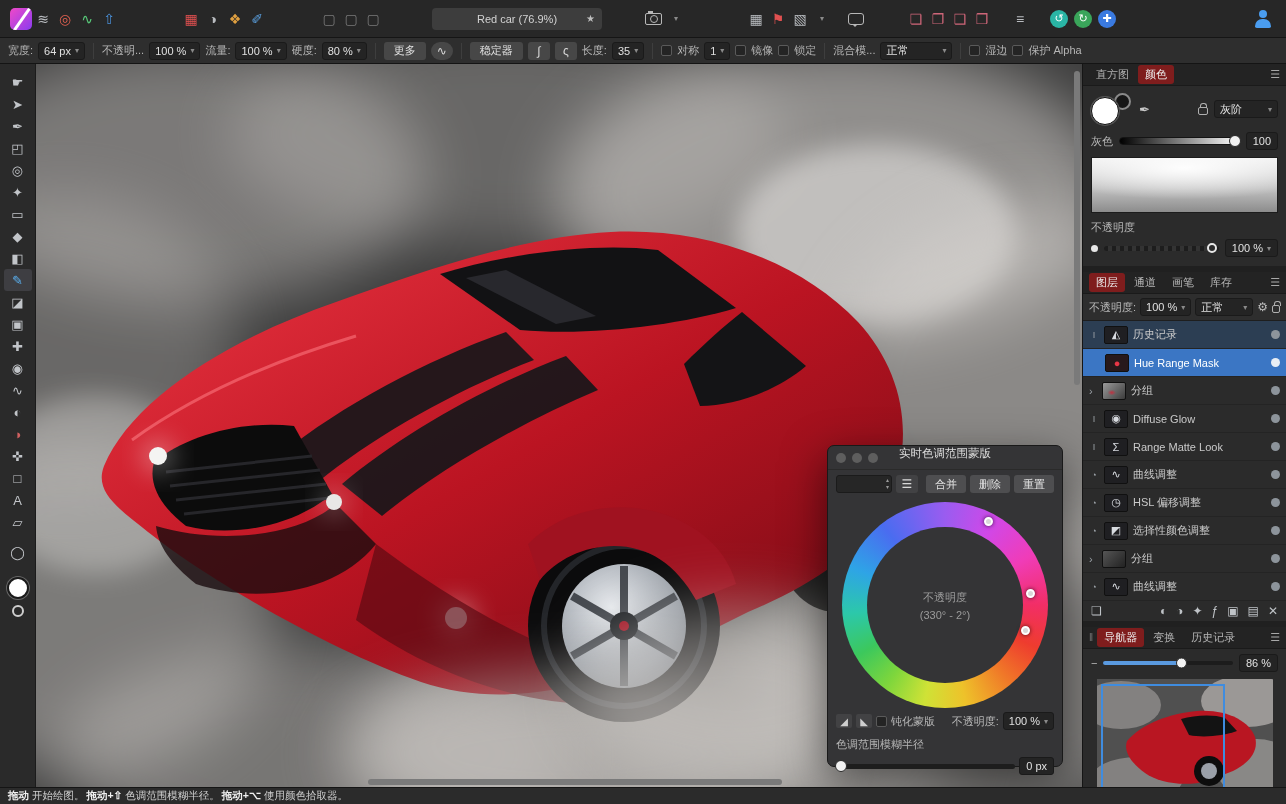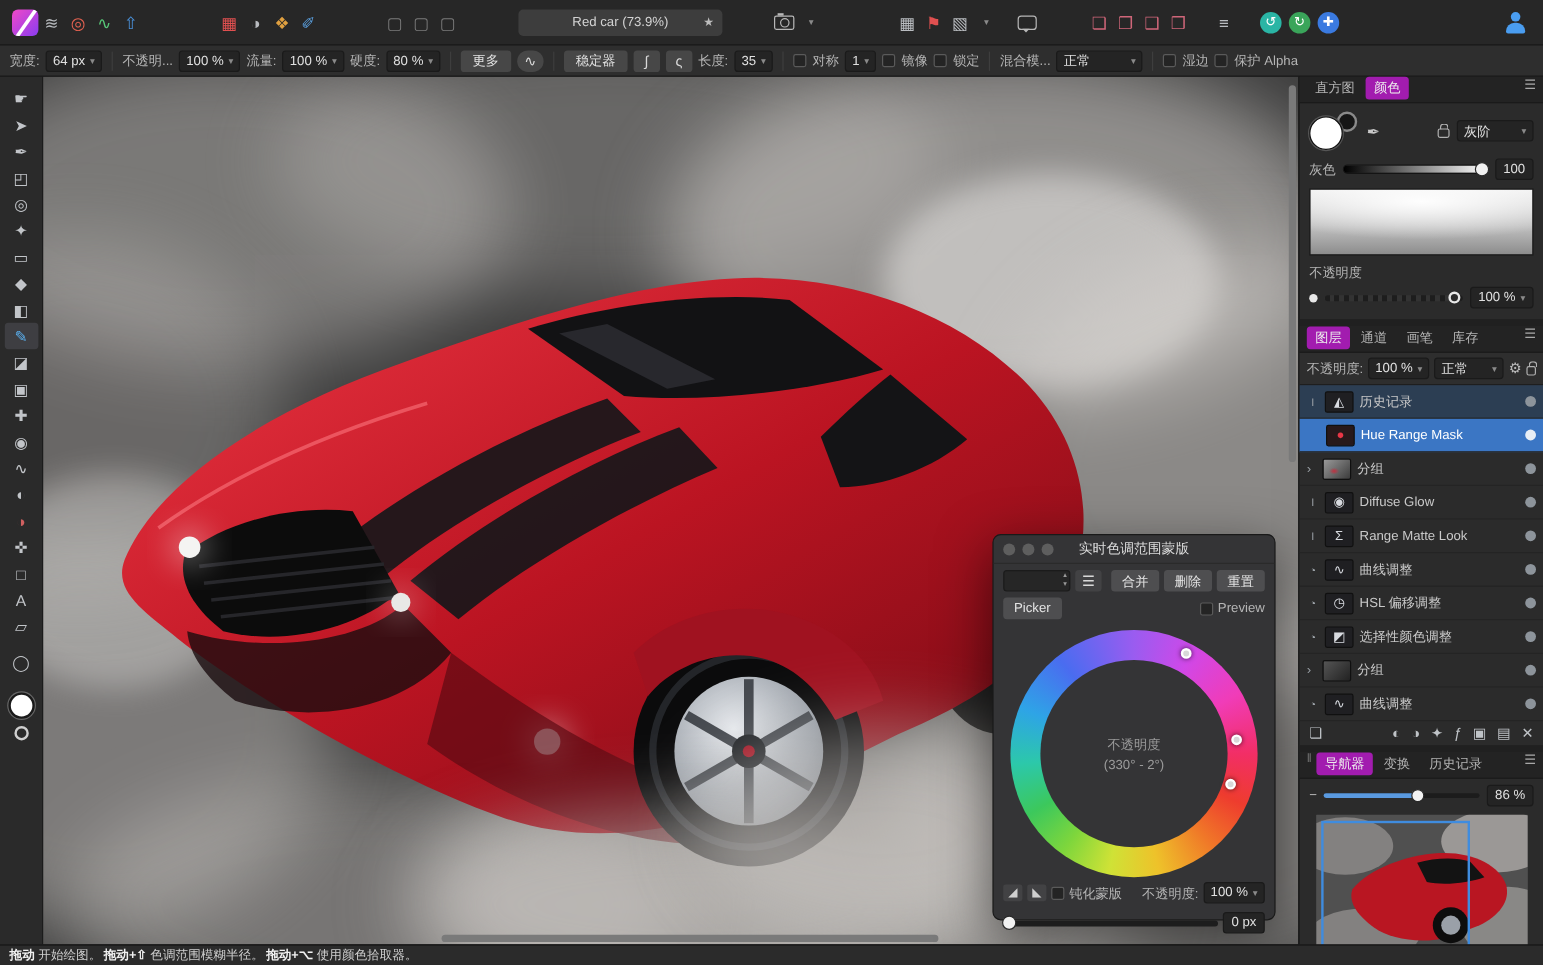--- a/index.html
+++ b/index.html
@@ -64,24 +64,24 @@
   .canvas { position:absolute; left:36px; top:64px; right:204px; bottom:17px;
     background:#3d3d3d; overflow:hidden; }
   .canvas > svg.scene { position:absolute; inset:0; width:100%; height:100%; }
   .hscroll { position:absolute; left:0; right:10px; bottom:0; height:10px; }
   .hthumb { position:absolute; left:32%; width:40%; top:2px; height:6px; border-radius:3px; background:#7a7a7a; }
   .vscroll { position:absolute; right:0; top:0; width:10px; bottom:10px; }
   .vthumb { position:absolute; top:1%; height:44%; left:2px; width:6px; border-radius:3px; background:#7a7a7a; }
   
   .rp { position:absolute; right:0; top:64px; width:204px; bottom:17px; background:#2b2b2b;
     border-left:1px solid #151515; display:flex; flex-direction:column; }
-  .tabsrow { height:22px; background:#232323; display:flex; align-items:flex-start; padding:0 6px;
+  .tabsrow { height:22px; background:#232323; display:flex; align-items:center; padding:0 6px;
     gap:2px; border-bottom:1px solid #1a1a1a; position:relative; flex:0 0 auto; }
   .tab { padding:2px 7px; border-radius:3px; color:#b4b4b4; white-space:nowrap; }
-  .tab.active { background:#a21caf; color:#ececec; }
+  .tab.active { background:#7f1d1d; color:#ececec; }
   .menu-ic { position:absolute; right:6px; color:#a8a8a8; font-size:11px; }
   .grip { color:#777; margin-right:2px; font-size:10px; }
   .color-sec { padding:7px 8px 9px; border-bottom:6px solid #202020; flex:0 0 auto; }
   .crow { display:flex; align-items:center; gap:6px; margin-bottom:7px; }
   .ccirc-wrap { position:relative; width:42px; height:32px; flex:0 0 auto; }
   .ccirc2 { position:absolute; right:2px; top:0; width:17px; height:17px; border-radius:50%;
     background:#161616; border:2px solid #8a8a8a; }
   .ccirc { position:absolute; left:0; bottom:0; width:28px; height:28px; border-radius:50%;
     background:#fff; border:1px solid #101010; box-shadow:0 0 0 1px #555; }
   .lockic { width:10px; height:8px; border:1px solid #b0b0b0; border-radius:2px; position:relative; margin-top:4px; }
@@ -124,21 +124,21 @@
   .navzoom { display:flex; align-items:center; gap:6px; padding:5px 8px; flex:0 0 auto; }
   .zslider { position:relative; flex:1; height:4px; border-radius:2px; background:#1c1c1c; }
   .zslider .fill { position:absolute; left:0; top:0; bottom:0; width:58%; background:#5a9ae0; border-radius:2px; }
   .zslider .knob { left:56%; width:11px; height:11px; }
   .thumb { position:relative; width:176px; height:120px; margin:2px auto 8px; background:#575757; }
   .vpt { position:absolute; left:4px; top:5px; width:124px; height:108px; border:2px solid #3f8cdf; }
   
   .dlg { position:absolute; left:791px; top:381px; width:236px; height:322px;
     background:#343436; border:1px solid #191919; border-radius:7px;
     box-shadow:0 14px 44px rgba(0,0,0,.55); z-index:5; }
-  .dlg-title { height:24px; display:flex; align-items:center; justify-content:center; position:relative;
+  .dlg-title { height:24px; display:flex; align-items:flex-start; justify-content:center; position:relative;
     border-bottom:1px solid #2a2a2a; color:#dcdcdc; font-size:11.5px; }
   .lights { position:absolute; left:8px; top:7px; display:flex; gap:6px; }
   .light { width:10px; height:10px; border-radius:50%; background:#5e5e5e; }
   .drow { display:flex; align-items:center; gap:4px; padding:5px 8px; }
   .dsel { width:56px; height:18px; background:#262626; border:1px solid #1b1b1b; border-radius:3px;
     position:relative; color:#ddd; display:flex; align-items:center; padding:0 14px 0 5px; }
   .steppers { position:absolute; right:2px; top:1px; display:flex; flex-direction:column;
     font-size:6px; line-height:7px; color:#999; }
   .dbtn { background:#4e4e50; border-radius:3px; height:18px; padding:0 9px; display:flex;
     align-items:center; color:#e4e4e4; white-space:nowrap; }
@@ -175,21 +175,21 @@
   <span class="tbtn" style="color:#e05050">▦</span>
   <span class="tbtn">◑</span>
   <span class="tbtn" style="color:#e0a040">❖</span>
   <span class="tbtn" style="color:#5aa0e0">✐</span>
   <div class="gap" style="width:50px"></div>
   <span class="tbtn" style="color:#7a7a7a">▢</span>
   <span class="tbtn" style="color:#7a7a7a">▢</span>
   <span class="tbtn" style="color:#7a7a7a">▢</span>
   <div class="gap" style="width:48px"></div>
   <div class="doc-title">
-    <span>Red car (73.9%)</span>
+    <span>Red car (76.9%)</span>
     <span class="star">★</span>
   </div>
   <div class="gap" style="width:40px"></div>
   <span class="tbtn">
       <span class="cam"></span>
     </span>
   <span class="tbtn" style="font-size:8px;color:#8a8a8a">▾</span>
   <div class="gap" style="width:58px"></div>
   <span class="tbtn">▦</span>
   <span class="tbtn" style="color:#e05050">⚑</span>
@@ -402,26 +402,20 @@
             <span>▴</span>
             <span>▾</span>
           </span>
       </span>
       <span class="cicon" style="background:#424244">☰</span>
       <span class="spacer"></span>
       <span class="dbtn">合并</span>
       <span class="dbtn">删除</span>
       <span class="dbtn">重置</span>
     </div>
-    <div class="drow" style="padding-top:0">
-      <span class="dbtn">Picker</span>
-      <span class="spacer"></span>
-      <span class="cb"></span>
-      <span class="lbl">Preview</span>
-    </div>
     <div class="wheelwrap">
       <div class="ring"></div>
       <div class="hole"></div>
       <div class="ctrtext">
         <span>不透明度</span>
         <span>(330° - 2°)</span>
       </div>
       <span class="hdl" style="left:142px;top:15px"></span>
       <span class="hdl" style="left:184px;top:87px"></span>
       <span class="hdl" style="left:179px;top:124px"></span>
@@ -430,20 +424,23 @@
       <span class="rampic">◢</span>
       <span class="rampic">◣</span>
       <span class="cb"></span>
       <span class="lbl">钝化蒙版</span>
       <span class="spacer"></span>
       <span class="lbl">不透明度:</span>
       <span class="fld">
           <span>100 %</span>
           <span class="ch">▾</span>
         </span>
+    </div>
+    <div class="drow" style="padding-bottom:0">
+      <span class="lbl">色调范围模糊半径</span>
     </div>
     <div class="drow">
       <span class="dslider">
           <span class="knob" style="left:-1px"></span>
         </span>
       <span class="vbox">
           <span>0 px</span>
         </span>
     </div>
   </div>

